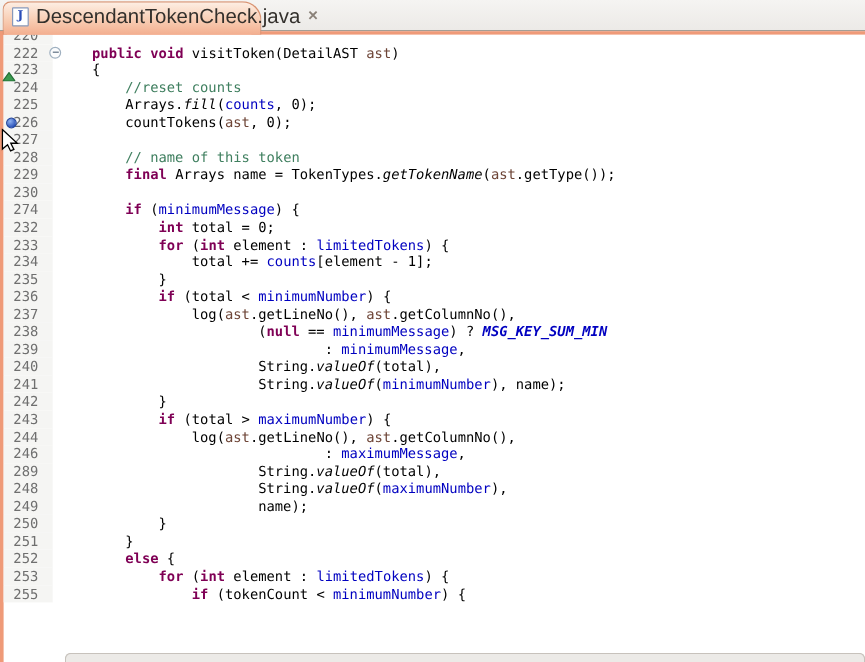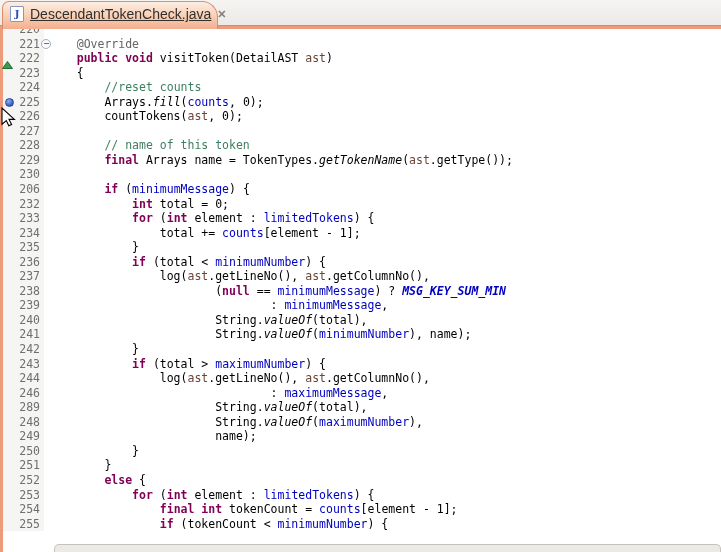--- a/index.html
+++ b/index.html
@@ -11,27 +11,27 @@
   .left-strip{position:absolute;left:0;top:0;width:3px;height:552px;background:#ef9a78;z-index:1;}
   .tabbar{position:absolute;top:0;left:0;right:0;height:25px;
     background:linear-gradient(#f5f4f2,#eceae7);border-bottom:1px solid #a59d94;z-index:2;}
   .accent-band{position:absolute;top:26px;left:0;right:0;height:3px;background:#ef9a78;z-index:2;}
   .tab{position:absolute;top:1px;left:2px;height:28px;width:216px;box-sizing:border-box;
     border-radius:7px 16px 0 0;border:1px solid #d8906e;border-bottom:none;
     background:linear-gradient(#fdeee3 0%,#f8cdb3 55%,#f3ae8f 100%);
     z-index:3;display:flex;align-items:center;gap:6px;padding:0 9px 3px 7px;}
   .file-icon{width:12px;height:14px;background:#ffffff;border:1px solid #8899bb;border-radius:1px;
     color:#2a4db8;font:bold 10px/13px "DejaVu Serif",serif;text-align:center;flex:0 0 auto;}
-  .tab-label{font-size:14px;color:#33302c;white-space:nowrap;flex:1;text-decoration:underline;}
+  .tab-label{font-size:17px;color:#33302c;white-space:nowrap;flex:1;}
   .tab-close{color:#8a8178;font-size:11px;font-weight:bold;line-height:11px;cursor:default;}
   
   .editor{position:absolute;top:29px;left:0;right:0;bottom:0;overflow:hidden;z-index:2;}
   .code-scroll{position:absolute;top:-7px;left:0;right:0;}
   .row{display:flex;height:14.55px;}
-  .ln{flex:0 0 37px;margin-left:3px;text-align:right;padding-right:4px;background:#f5f5f3;
+  .ln{flex:0 0 37px;margin-left:3px;text-align:center;padding-right:4px;background:#f5f5f3;
     color:#6f6f6f;font:11.5px/14.55px "DejaVu Sans Mono",monospace;}
   .code{flex:1;margin:0;background:#ffffff;font:11.5px/14.55px "DejaVu Sans Mono",monospace;
     white-space:pre;color:#000000;padding-left:5px;}
   .tok-k{color:#7f0055;font-weight:bold;}
   .tok-c{color:#3f7f5f;}
   .tok-f{color:#0000c0;}
   .tok-sf{color:#0000c0;font-weight:bold;font-style:italic;}
   .tok-sm{font-style:italic;}
   .tok-an{color:#646464;}
   .tok-p{color:#6d4436;margin-top:47px;}
@@ -65,24 +65,20 @@
   <span class="tab-close">✕</span>
 </div>
 
 <div class="editor">
   <div class="code-scroll" id="code-rows">
       <div class="row">
         <span class="ln">220</span>
         <pre class="code"></pre>
       </div>
       <div class="row">
-        <span class="ln">221</span>
-        <pre class="code"><span>    </span><span class="tok-an">@Override</span></pre>
-      </div>
-      <div class="row">
         <span class="ln">222</span>
         <pre class="code"><span>    </span><span class="tok-k">public</span><span> </span><span class="tok-k">void</span><span> visitToken(DetailAST </span><span class="tok-p">ast</span><span>)</span></pre>
       </div>
       <div class="row">
         <span class="ln">223</span>
         <pre class="code"><span>    {</span></pre>
       </div>
       <div class="row">
         <span class="ln">224</span>
         <pre class="code"><span>        </span><span class="tok-c">//reset counts</span></pre>
@@ -105,21 +101,21 @@
       </div>
       <div class="row">
         <span class="ln">229</span>
         <pre class="code"><span>        </span><span class="tok-k">final</span><span> Arrays name = TokenTypes.</span><span class="tok-sm">getTokenName</span><span>(</span><span class="tok-p">ast</span><span>.getType());</span></pre>
       </div>
       <div class="row">
         <span class="ln">230</span>
         <pre class="code"></pre>
       </div>
       <div class="row">
-        <span class="ln">206</span>
+        <span class="ln">274</span>
         <pre class="code"><span>        </span><span class="tok-k">if</span><span> (</span><span class="tok-f">minimumMessage</span><span>) {</span></pre>
       </div>
       <div class="row">
         <span class="ln">232</span>
         <pre class="code"><span>            </span><span class="tok-k">int</span><span> total = 0;</span></pre>
       </div>
       <div class="row">
         <span class="ln">233</span>
         <pre class="code"><span>            </span><span class="tok-k">for</span><span> (</span><span class="tok-k">int</span><span> element : </span><span class="tok-f">limitedTokens</span><span>) {</span></pre>
       </div>
@@ -191,24 +187,20 @@
         <span class="ln">251</span>
         <pre class="code"><span>        }</span></pre>
       </div>
       <div class="row">
         <span class="ln">252</span>
         <pre class="code"><span>        </span><span class="tok-k">else</span><span> {</span></pre>
       </div>
       <div class="row">
         <span class="ln">253</span>
         <pre class="code"><span>            </span><span class="tok-k">for</span><span> (</span><span class="tok-k">int</span><span> element : </span><span class="tok-f">limitedTokens</span><span>) {</span></pre>
-      </div>
-      <div class="row">
-        <span class="ln">254</span>
-        <pre class="code"><span>                </span><span class="tok-k">final</span><span> </span><span class="tok-k">int</span><span> tokenCount = </span><span class="tok-f">counts</span><span>[element - 1];</span></pre>
       </div>
       <div class="row">
         <span class="ln">255</span>
         <pre class="code"><span>                </span><span class="tok-k">if</span><span> (tokenCount &lt; </span><span class="tok-f">minimumNumber</span><span>) {</span></pre>
       </div>
     </div>
   <div class="marker-layer" id="marker-layer">
       <div class="fold-marker" style="top: 10.05px;"></div>
       <div class="ovr-marker" style="top: 25.6px;"><svg width="11" height="8" viewBox="0 0 11 8">
           <polygon points="5.5,0.5 10.5,7.5 0.5,7.5" fill="#3a9a4f" stroke="#256f37" stroke-width="1"></polygon>

